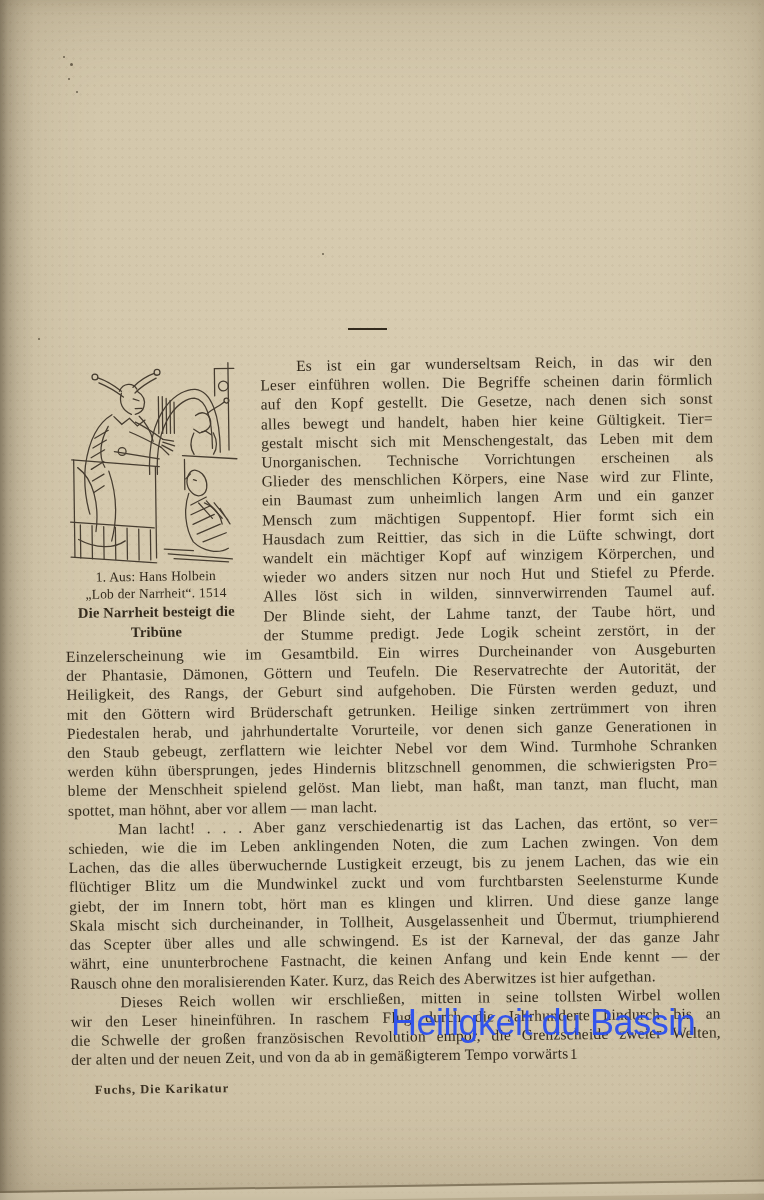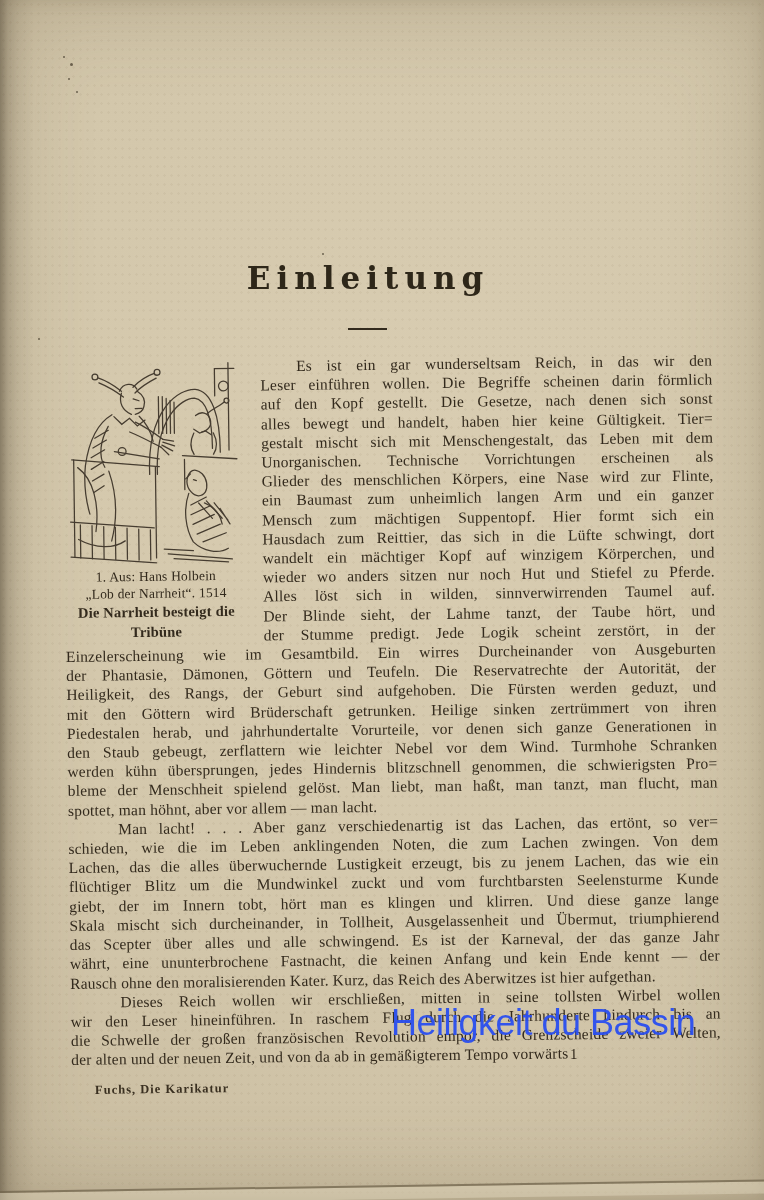--- a/index.html
+++ b/index.html
@@ -56,21 +56,20 @@
 
   <div class="gutter"></div>
 
   <div class="speck" style="left:63px;top:56px;width:2px;height:2px;"></div>
   <div class="speck" style="left:70px;top:63px;width:3px;height:3px;"></div>
   <div class="speck" style="left:68px;top:78px;width:2px;height:2px;"></div>
   <div class="speck" style="left:76px;top:91px;width:2px;height:2px;"></div>
   <div class="speck" style="left:38px;top:338px;width:2px;height:2px;"></div>
   <div class="speck" style="left:322px;top:253px;width:2px;height:2px;"></div>
 
-  <div class="page-title">Einleitung</div>
   <div class="title-rule"></div>
 
   <div class="body-block">
 
     <div class="figure">
       <svg width="182" height="206" viewBox="0 0 182 212" fill="none" stroke="#3a3126" stroke-width="1.3" stroke-linecap="round" opacity="0.92">
         <g>
           <path d="M86,120 C84,52 118,32 134,33 C151,35 159,60 159,98"></path>
           <path d="M94,120 C92,62 120,42 133,42 C146,44 151,63 151,94"></path>
           <path d="M168,6 L168,96"></path>

